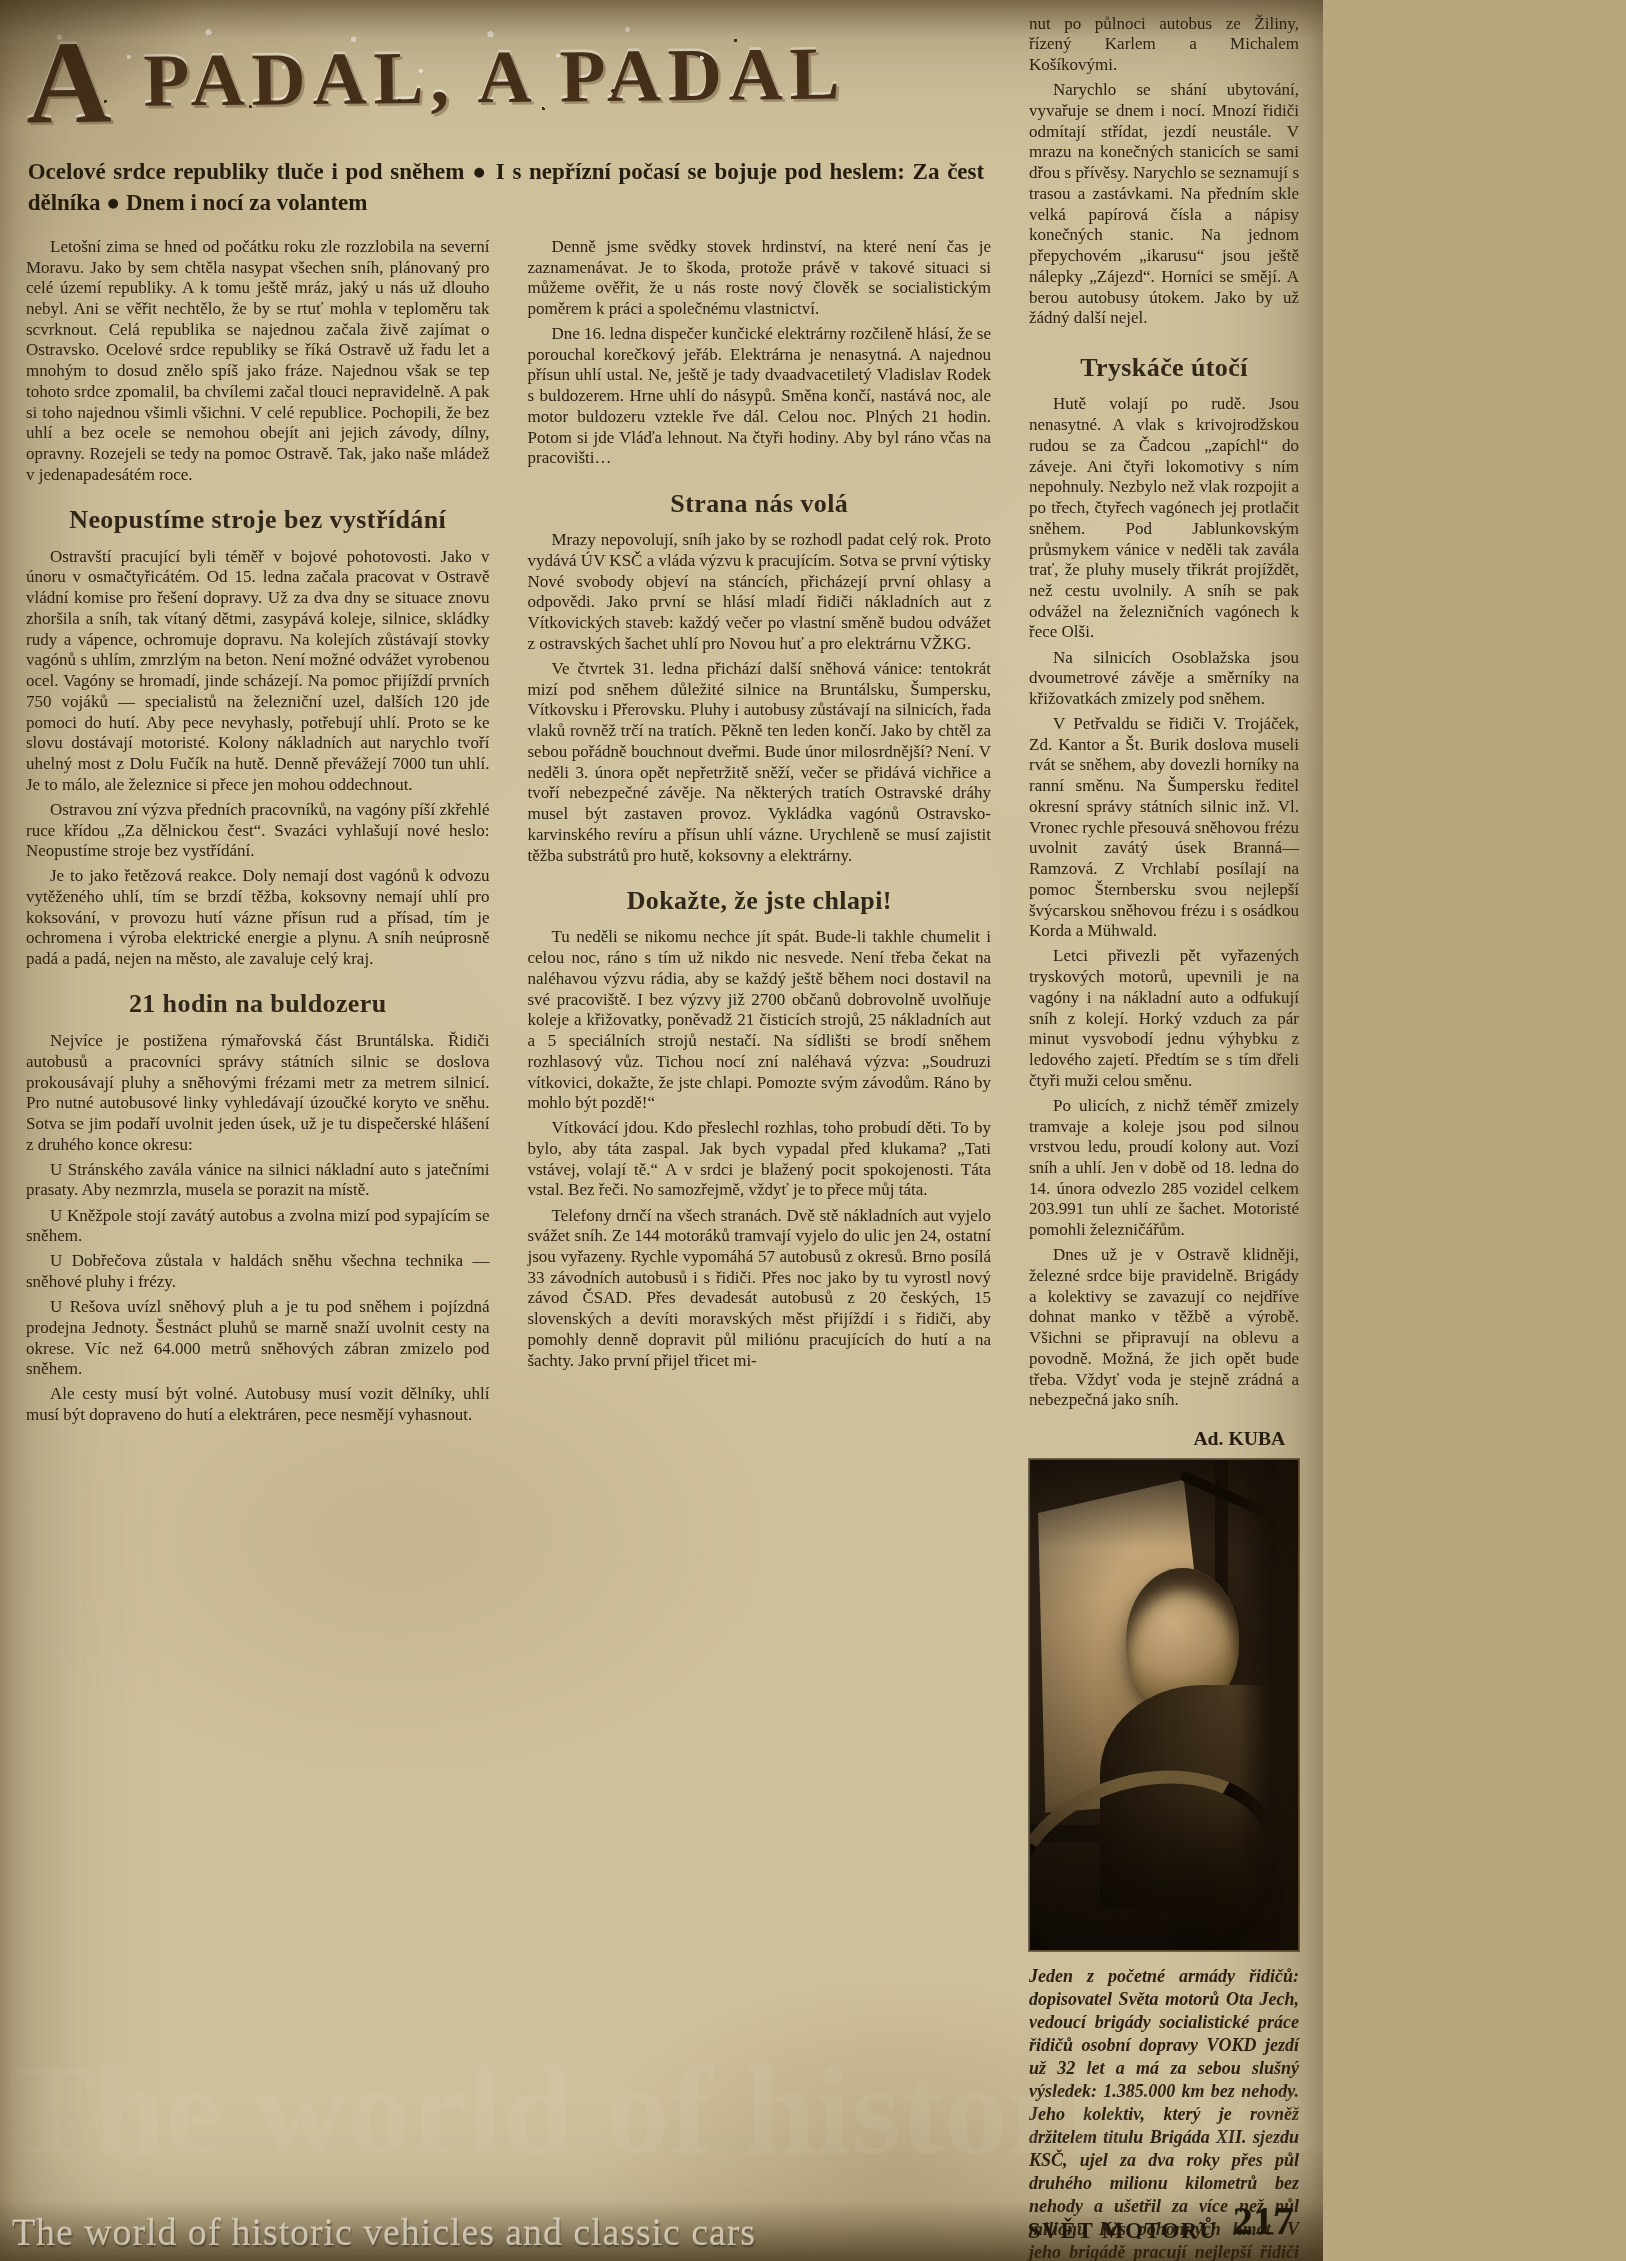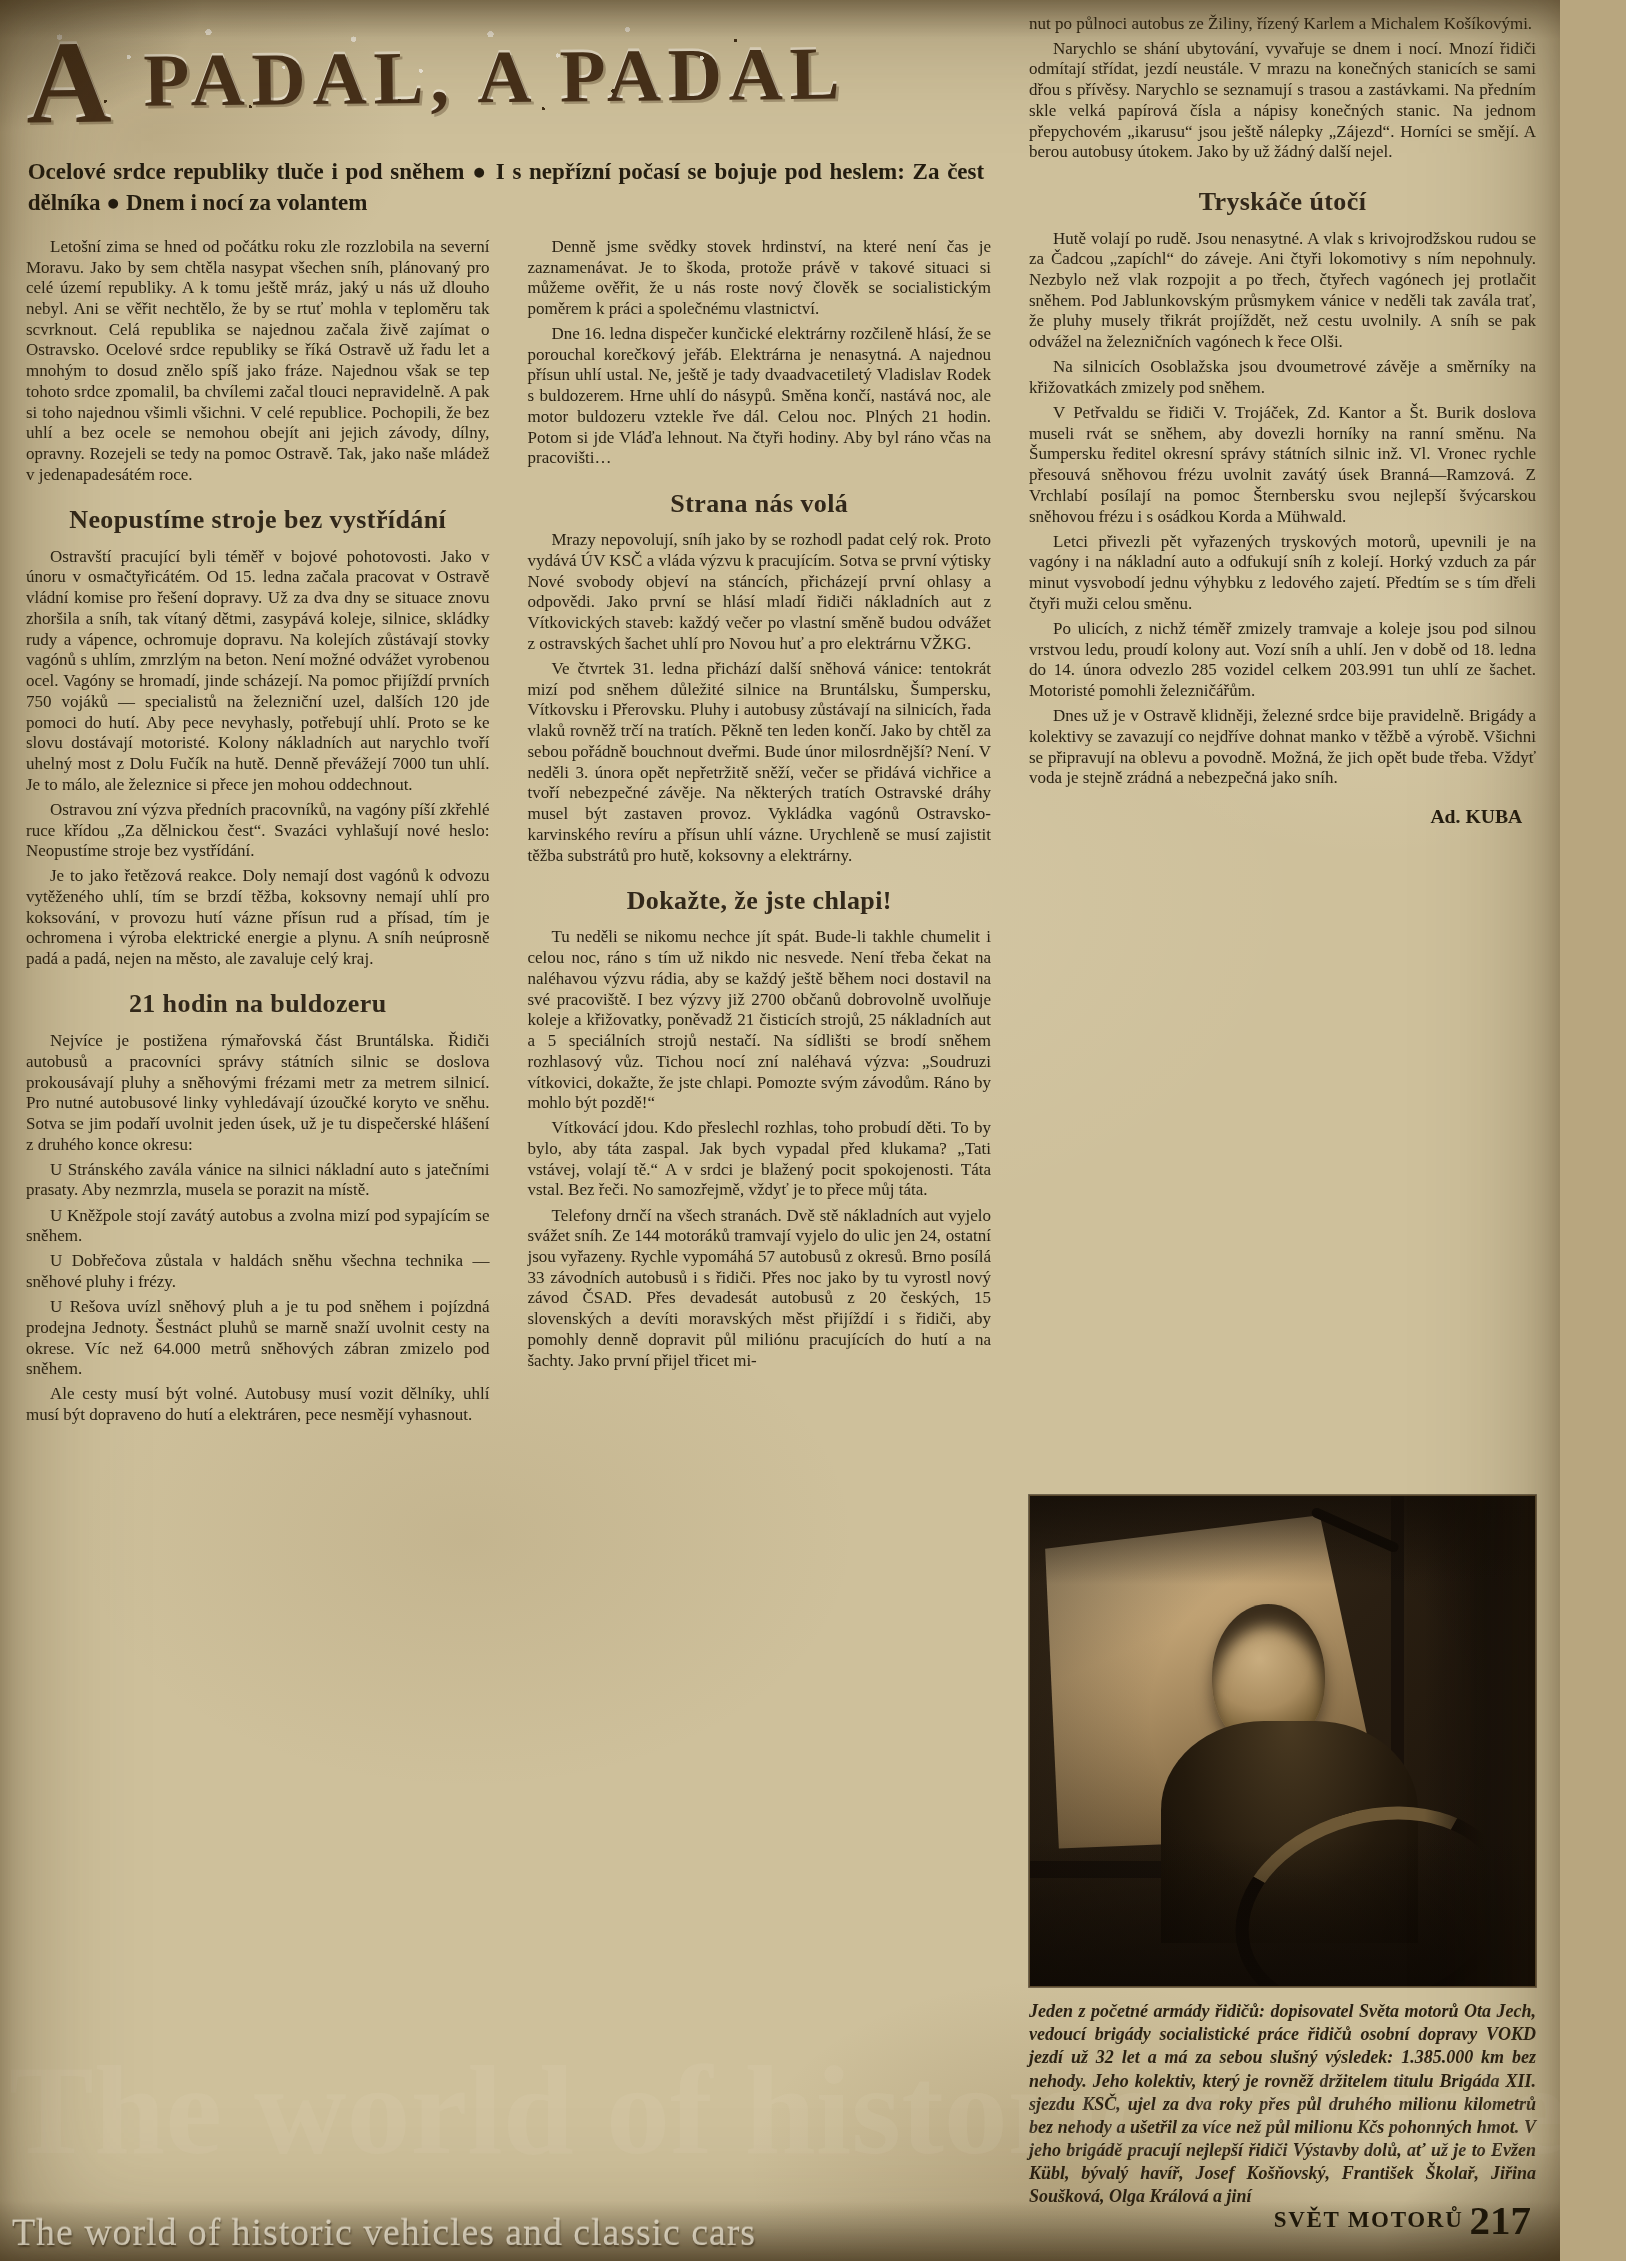--- a/index.html
+++ b/index.html
@@ -3,21 +3,21 @@
 <meta charset="utf-8">
 <style>
   html,body{margin:0;padding:0;}
   body{
     width:1627px;height:2261px;overflow:hidden;
     background:#b8a67f;
     font-family:"Liberation Serif", serif;
     color:#2a2214;
   }
   .page{
-    position:relative;width:1560px;height:2261px;box-sizing:border-box;
+    position:relative;width:1323px;height:2261px;box-sizing:border-box;
     padding:13.7px 24px 0 26px;overflow:hidden;
     background:
       radial-gradient(ellipse 359px 257px at 10% 6%, rgba(115,90,50,0.20), transparent 70%),
       radial-gradient(ellipse 445px 325px at 88% 28%, rgba(255,248,228,0.16), transparent 70%),
       radial-gradient(ellipse 556px 359px at 30% 68%, rgba(124,100,58,0.12), transparent 70%),
       radial-gradient(ellipse 445px 274px at 68% 96%, rgba(108,84,44,0.22), transparent 70%),
       radial-gradient(ellipse 599px 428px at 55% 40%, rgba(255,250,235,0.10), transparent 75%),
       #cec09b;
   }
   .content{display:flex;gap:38px;height:2249px;}
@@ -138,21 +138,21 @@
   
   .caption{
     margin:13.7px 0 0 0;
     font-size:18px;line-height:1.28;font-weight:bold;font-style:italic;
     color:#2b2112;text-align:justify;
   }
 
   
   .footer{
     position:absolute;right:29px;bottom:17px;z-index:6;
-    display:flex;align-items:center;gap:6px;color:#1e1709;
+    display:flex;align-items:flex-end;gap:15px;color:#1e1709;
   }
   .footer-mag{font-size:23px;font-weight:bold;letter-spacing:1.7px;}
   .footer-page{font-size:41px;font-weight:bold;}
   .watermark{
     position:absolute;left:12px;bottom:6.8px;z-index:6;
     font-size:38px;color:rgba(226,218,198,0.78);
     text-shadow:0.9px 1.7px 1.7px rgba(45,33,14,0.55), 0 -0.9px 0 rgba(255,255,255,0.25);
     white-space:nowrap;letter-spacing:0.9px;
   }
   .ghost-watermark{

